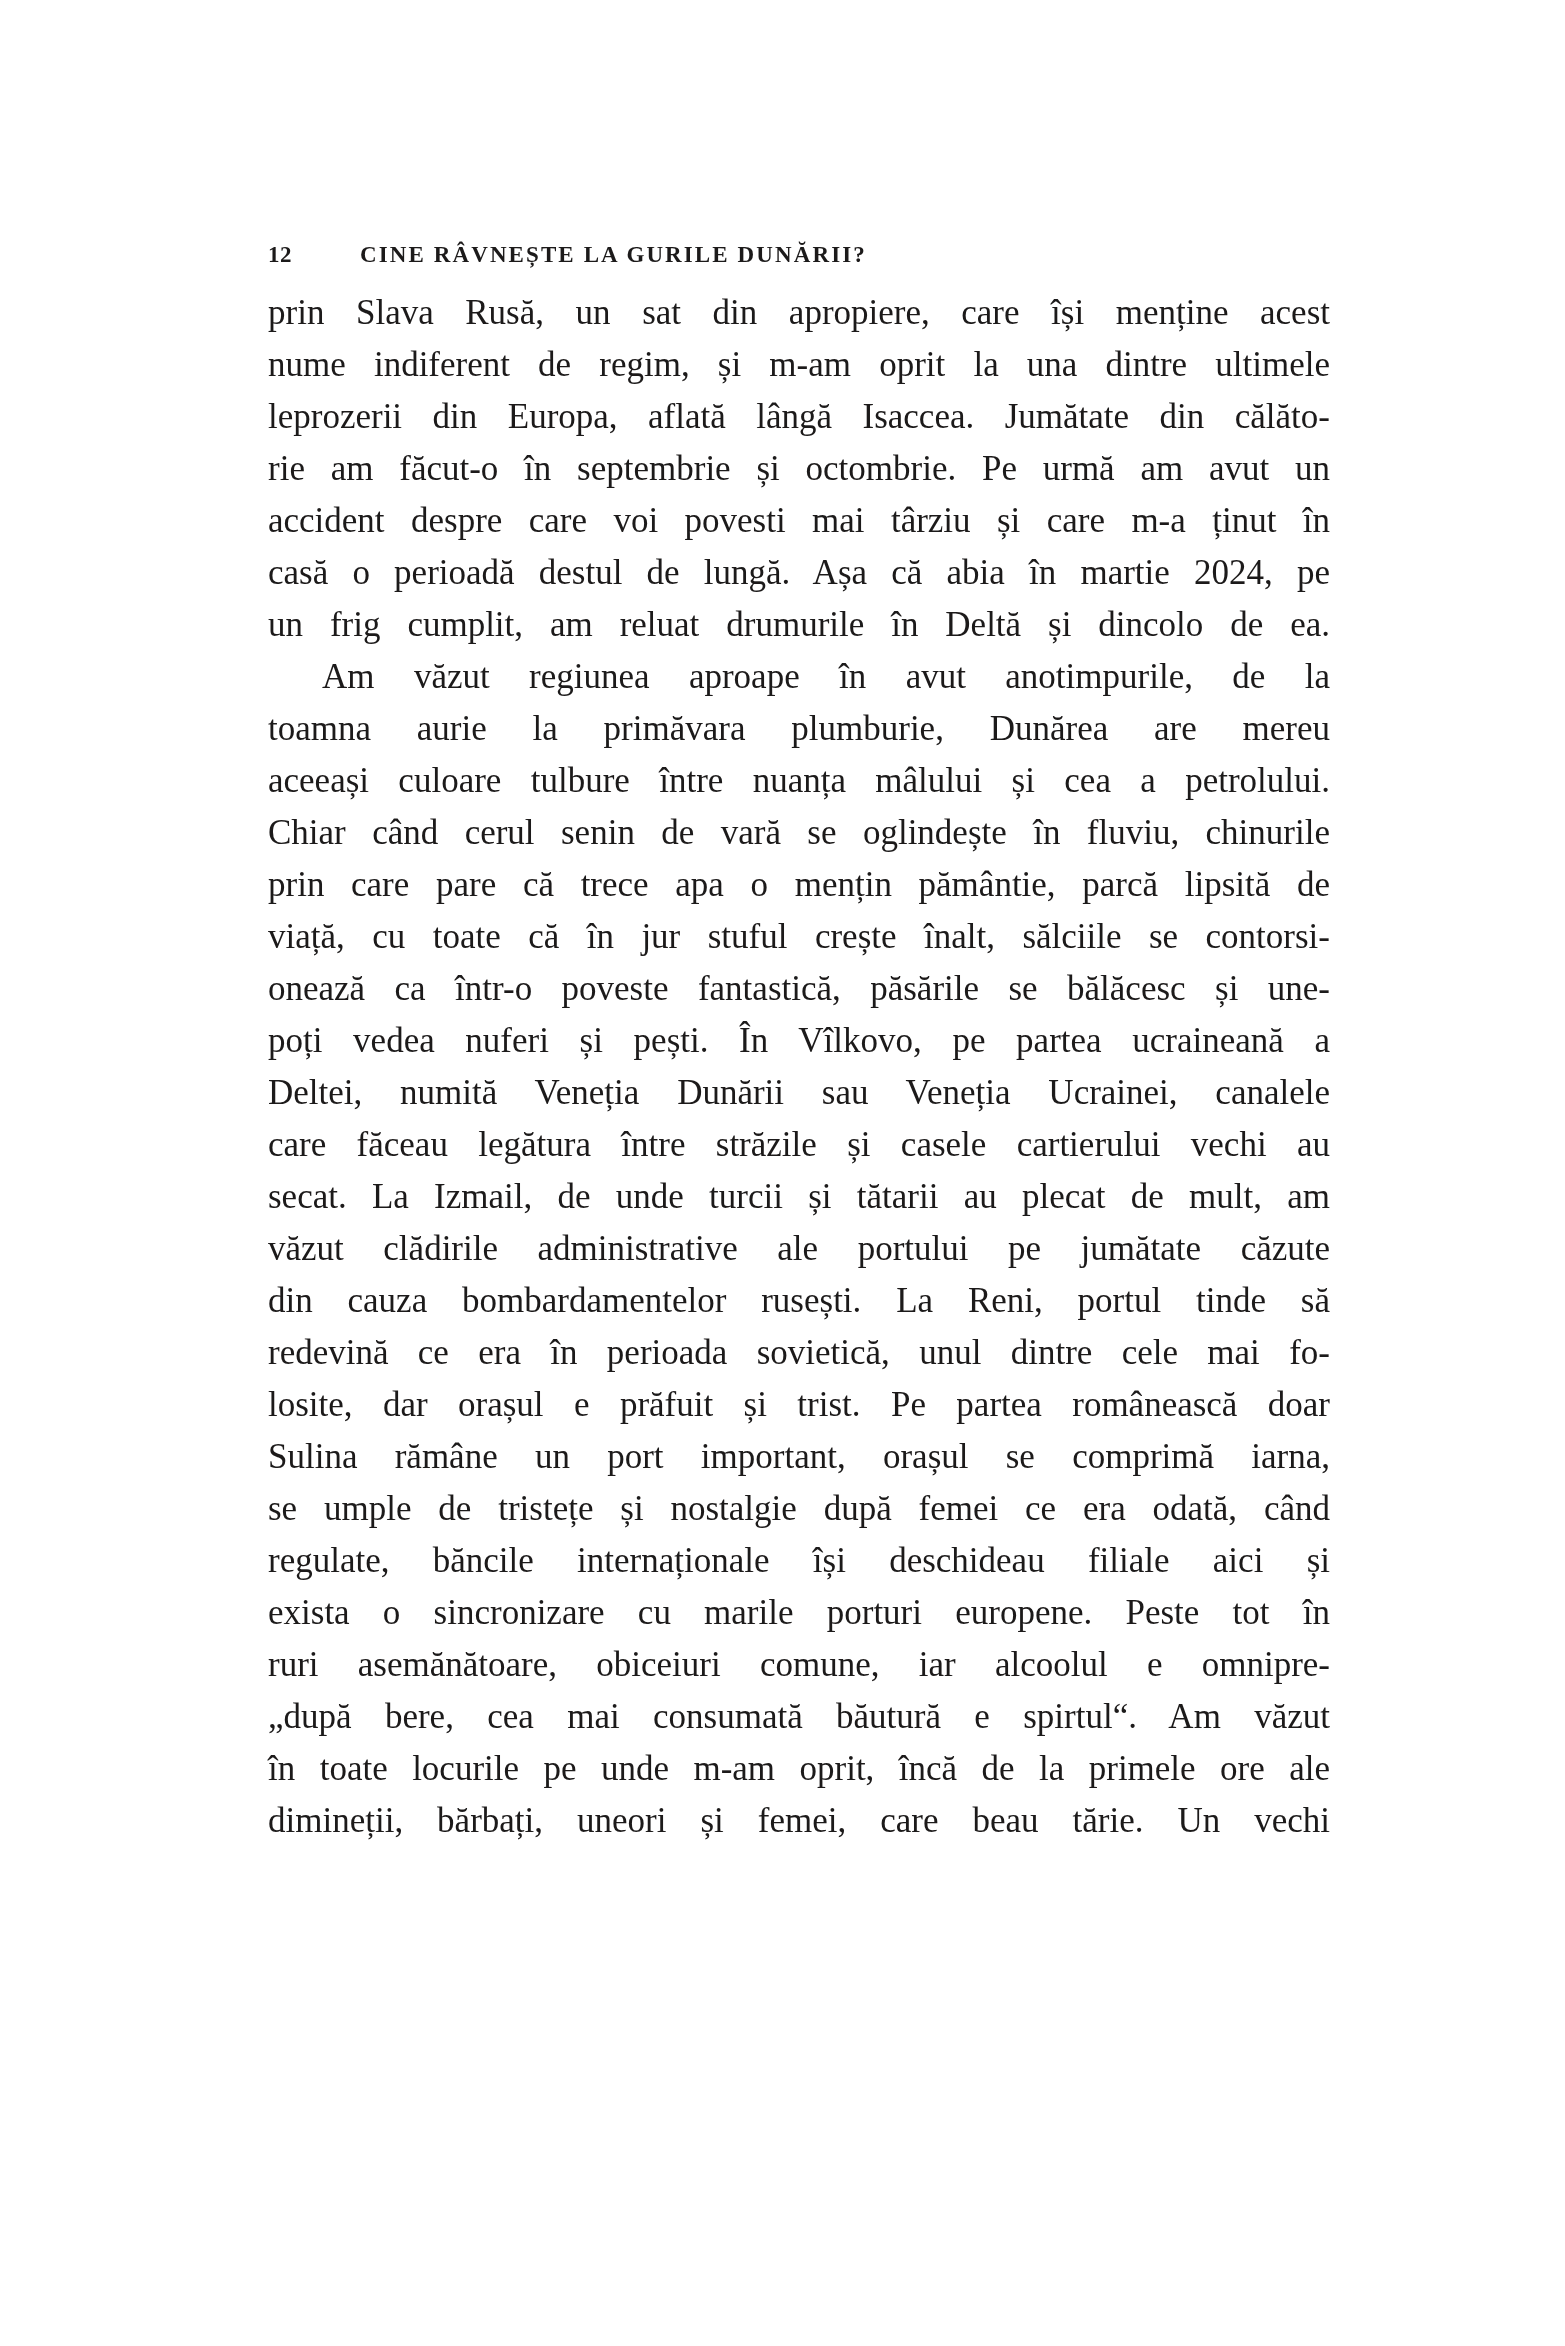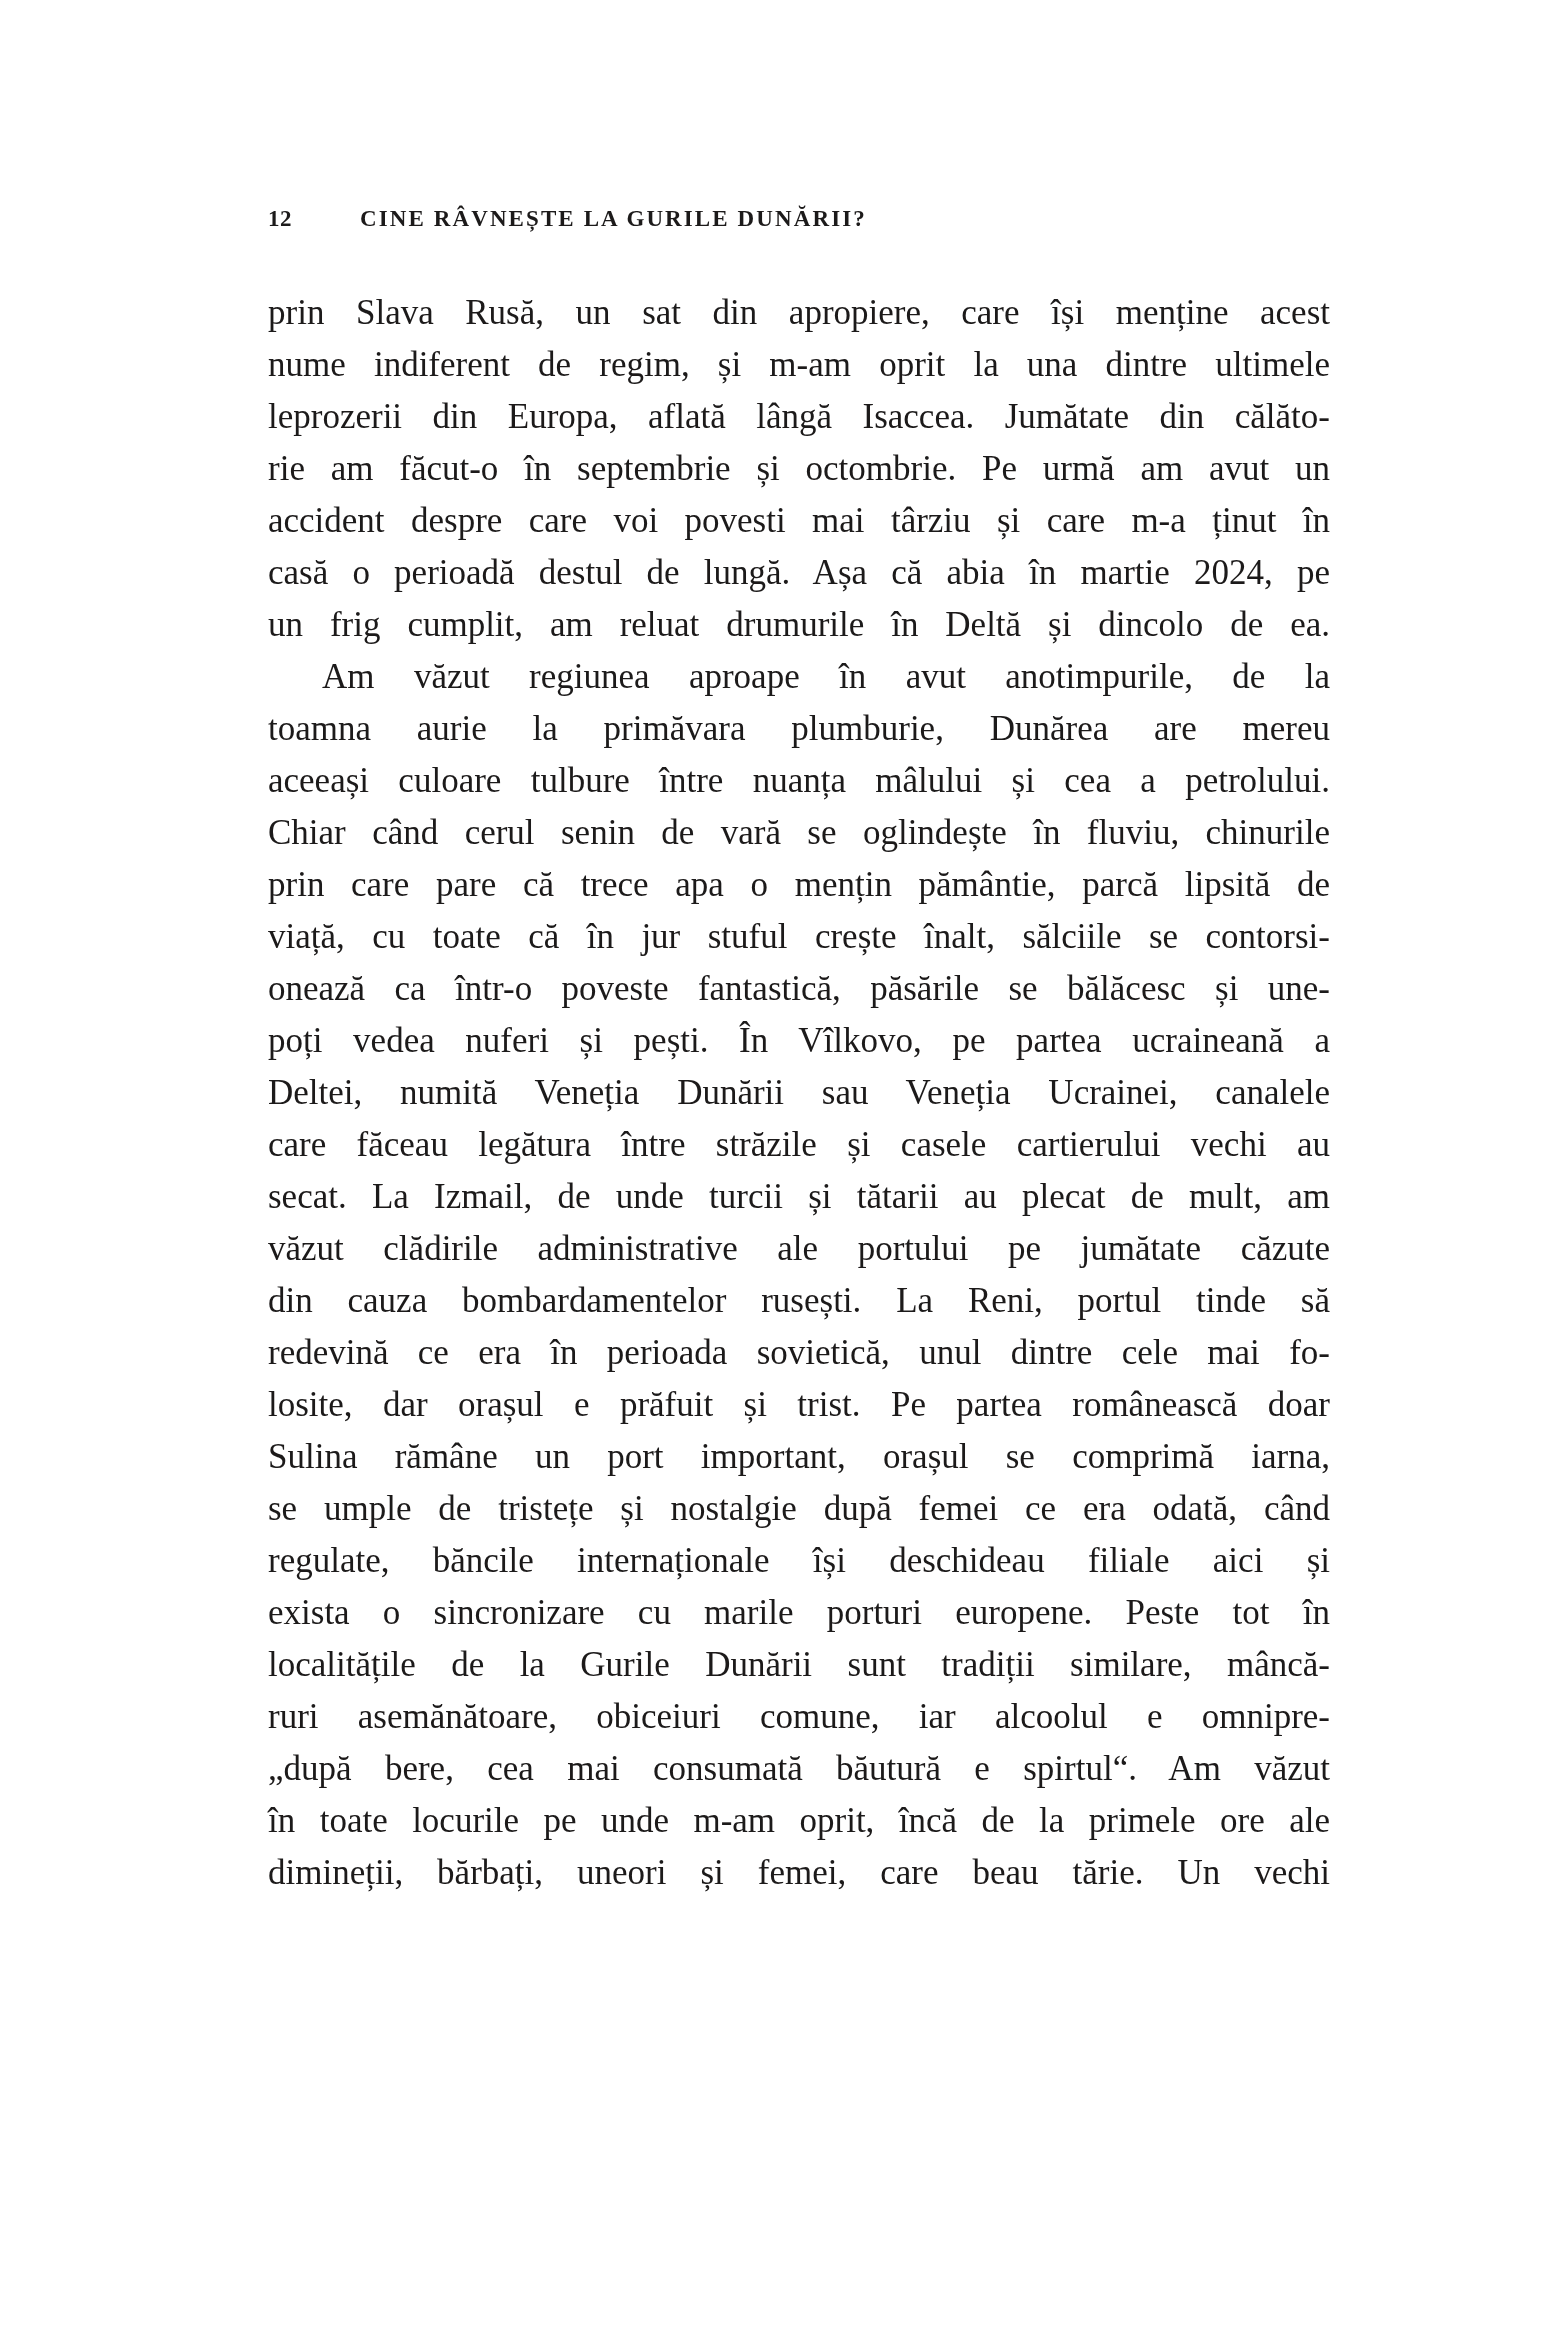--- a/index.html
+++ b/index.html
@@ -32,20 +32,21 @@
     font-family: "Liberation Serif", "DejaVu Serif", serif;
     font-weight: bold;
     font-size: 23px;
     letter-spacing: 2.1px;
     white-space: nowrap;
   }
   .page-number {
     width: 92px;
     display: inline-block;
     letter-spacing: 0.5px;
+    margin-top: 36px;
   }
   .running-title {
     display: inline-block;
     text-transform: uppercase;
   }
   .body-text {
     position: absolute;
     left: 268px;
     top: 287px;
     width: 1062px;
@@ -103,21 +104,20 @@
       <span class="line" style="white-space: normal;">care făceau legătura între străzile și casele cartierului vechi au</span>
       <span class="line" style="white-space: normal;">secat. La Izmail, de unde turcii și tătarii au plecat de mult, am</span>
       <span class="line" style="white-space: normal;">văzut clădirile administrative ale portului pe jumătate căzute</span>
       <span class="line" style="white-space: normal;">din cauza bombardamentelor rusești. La Reni, portul tinde să</span>
       <span class="line" style="white-space: normal;">redevină ce era în perioada sovietică, unul dintre cele mai fo-</span>
       <span class="line" style="white-space: normal;">losite, dar orașul e prăfuit și trist. Pe partea românească doar</span>
       <span class="line" style="white-space: normal;">Sulina rămâne un port important, orașul se comprimă iarna,</span>
       <span class="line" style="white-space: normal;">se umple de tristețe și nostalgie după femei ce era odată, când</span>
       <span class="line" style="white-space: normal;">regulate, băncile internaționale își deschideau filiale aici și</span>
       <span class="line" style="white-space: normal;">exista o sincronizare cu marile porturi europene. Peste tot în</span>
-      <span class="line" style="white-space: normal;">localitățile de la Gurile Dunării sunt tradiții similare, mâncă-</span>
       <span class="line" style="white-space: normal;">ruri asemănătoare, obiceiuri comune, iar alcoolul e omnipre-</span>
       <span class="line" style="white-space: normal;">„după bere, cea mai consumată băutură e spirtul“. Am văzut</span>
       <span class="line" style="white-space: normal;">în toate locurile pe unde m-am oprit, încă de la primele ore ale</span>
       <span class="line" style="white-space: normal;">dimineții, bărbați, uneori și femei, care beau tărie. Un vechi</span>
     </div>
   </div>
 </div>
 
 
 </body></html>

